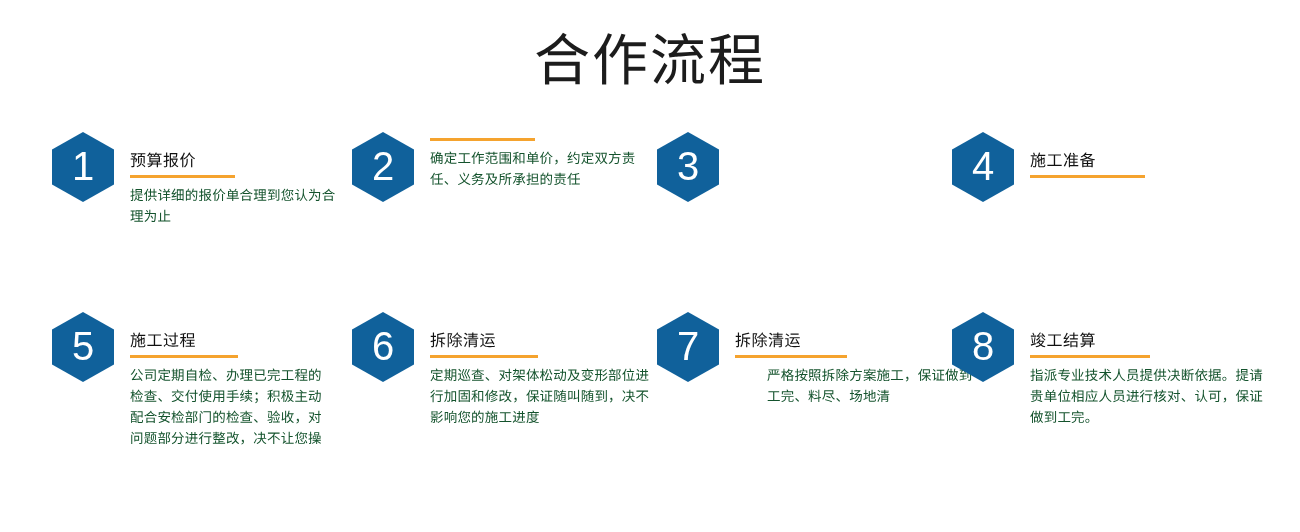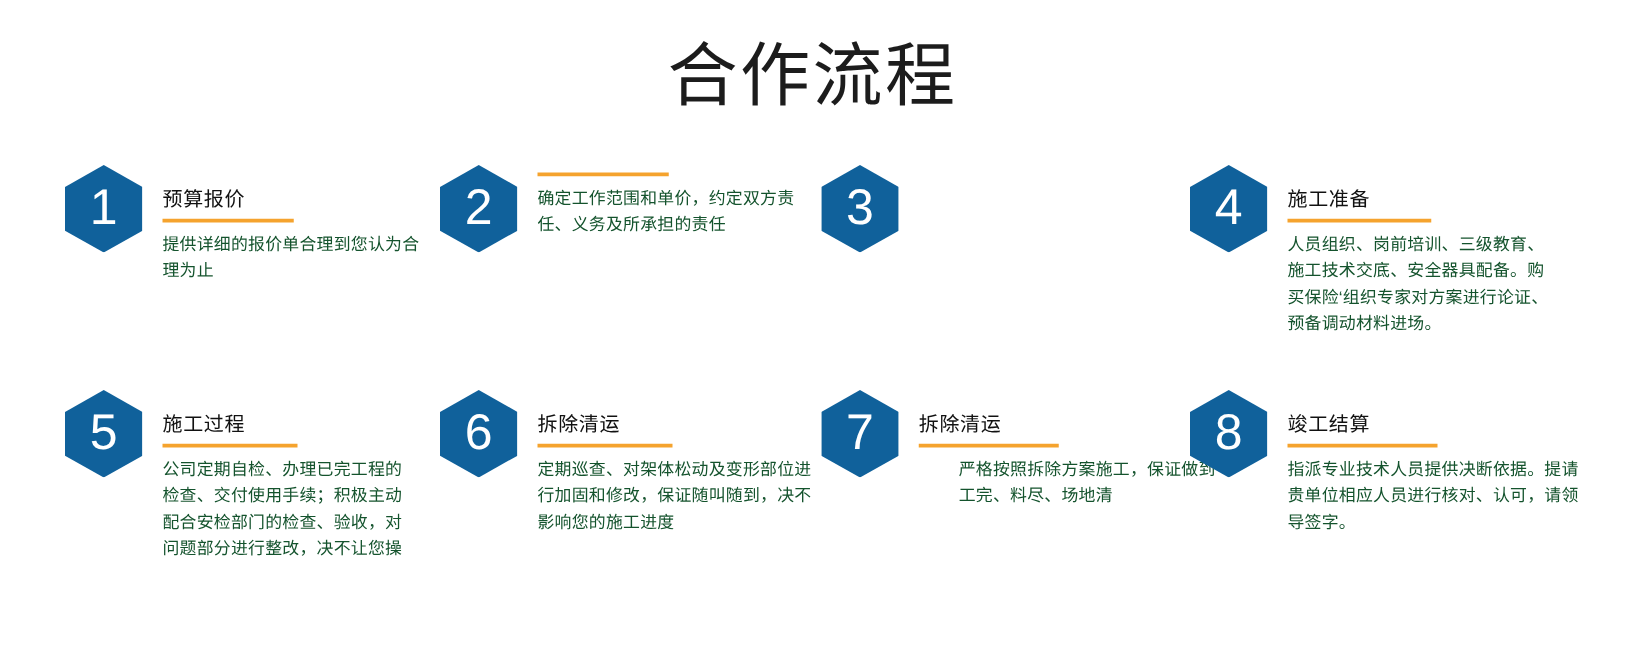--- a/index.html
+++ b/index.html
@@ -180,21 +180,20 @@
       </div>
 
       <div class="step col-4">
         <div class="hex-wrap">
           <div class="hex"></div>
           <div class="hex-num">4</div>
         </div>
         <div class="step-body">
           <div class="step-title">施工准备</div>
           <div class="rule"></div>
-          <div class="step-desc">人员组织、岗前培训、三级教育、施工技术交底、安全器具配备。购买保险‘组织专家对方案进行论证、预备调动材料进场。</div>
         </div>
       </div>
 
     </div>
 
     <div class="step-row row-2">
 
       <div class="step col-1">
         <div class="hex-wrap">
           <div class="hex"></div>
@@ -232,20 +231,20 @@
       </div>
 
       <div class="step col-4">
         <div class="hex-wrap">
           <div class="hex"></div>
           <div class="hex-num">8</div>
         </div>
         <div class="step-body">
           <div class="step-title">竣工结算</div>
           <div class="rule"></div>
-          <div class="step-desc">指派专业技术人员提供决断依据。提请贵单位相应人员进行核对、认可，请领导签字。</div>
+          <div class="step-desc">指派专业技术人员提供决断依据。提请贵单位相应人员进行核对、认可，保证做到工完。</div>
         </div>
       </div>
 
     </div>
 
   </div>
 </div>
 
 </body></html>

